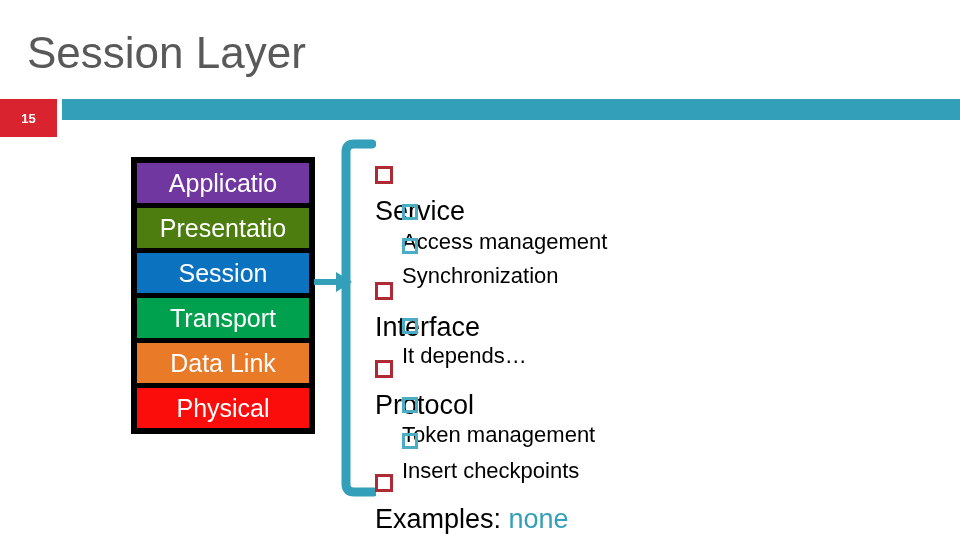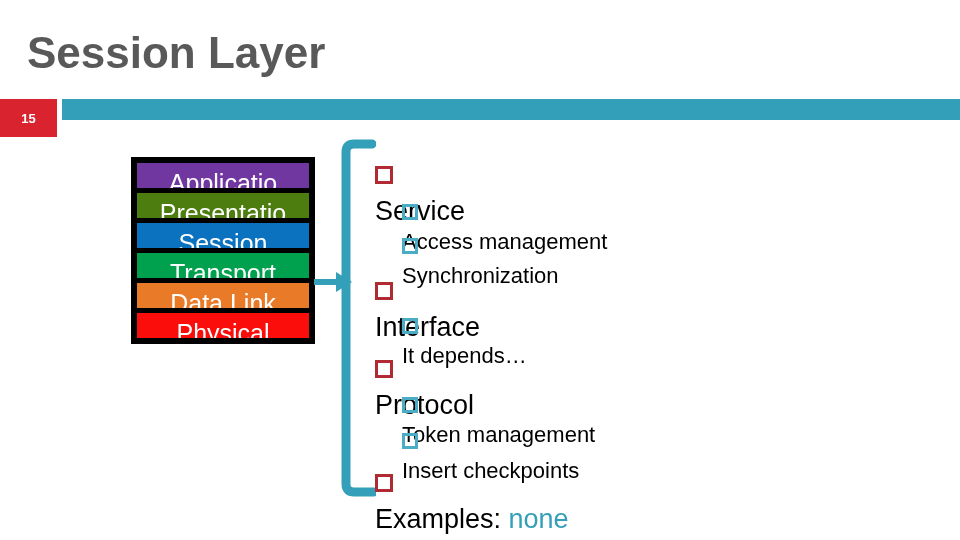--- a/index.html
+++ b/index.html
@@ -2,37 +2,37 @@
 <html><head>
 <meta charset="utf-8">
 <style>
   html,body{margin:0;padding:0;background:#ffffff;}
   .slide{
     position:relative;width:960px;height:540px;background:#ffffff;overflow:hidden;
     font-family:"Liberation Sans", sans-serif;
   }
   .title{
     position:absolute;left:27px;top:28px;font-size:44px;color:#595959;
-    letter-spacing:0px;font-weight:700;
+    letter-spacing:0px;font-weight:400;
   }
   .page-badge{
     position:absolute;left:0;top:99px;width:57px;height:38px;background:#D92430;
     color:#ffffff;font-size:13px;font-weight:bold;display:flex;align-items:center;justify-content:center;
   }
   .header-bar{
     position:absolute;left:62px;top:99px;width:898px;height:21px;background:#339FB8;
   }
   
   .stack{
     position:absolute;left:131px;top:157px;width:172px;
     background:#000000;border:6px solid #000000;
     display:flex;flex-direction:column;gap:5px;
   }
   .layer{
-    height:25px;line-height:40px;text-align:center;color:#ffffff;font-size:25px;
+    height:40px;line-height:40px;text-align:center;color:#ffffff;font-size:25px;
     white-space:nowrap;overflow:hidden;
   }
   
   .bracket-svg{position:absolute;left:338px;top:138px;}
   .arrow-svg{position:absolute;left:310px;top:268px;}
   
   .row{position:absolute;display:flex;}
   .row.l1{left:375px;gap:13px;flex-direction:column;}
   .row.l2{left:402px;gap:10px;flex-direction:column;}
   .sq1{width:12px;height:12px;border:3px solid #B02A33;margin-top:8px;flex:none;background:transparent;}
@@ -51,21 +51,21 @@
   <div class="page-badge">
     <span>15</span>
   </div>
   <div class="header-bar"></div>
 
   <div class="stack">
     <div class="layer" style="background: rgb(113, 55, 161);">Applicatio</div>
     <div class="layer" style="background: #4d7c0f;">Presentatio</div>
     <div class="layer" style="background: rgb(11, 114, 192);">Session</div>
     <div class="layer" style="background: rgb(0, 161, 78);">Transport</div>
-    <div class="layer" style="background: rgb(232, 122, 40); text-decoration: underline;">Data Link</div>
+    <div class="layer" style="background: rgb(232, 122, 40);">Data Link</div>
     <div class="layer" style="background: rgb(251, 13, 11);">Physical</div>
   </div>
 
   <svg class="arrow-svg" width="44" height="28" viewBox="0 0 44 28">
     <line x1="4" y1="14" x2="28" y2="14" stroke="#339FB8" stroke-width="6"></line>
     <polygon points="26,4 42,14 26,24" fill="#339FB8"></polygon>
   </svg>
 
   <svg class="bracket-svg" width="38" height="360" viewBox="0 0 38 360">
     <path d="M 34 6 L 16 6 Q 8 6 8 14 L 8 346 Q 8 354 16 354 L 36 354" fill="none" stroke="#339FB8" stroke-width="9" stroke-linecap="round" stroke-linejoin="round"></path>

